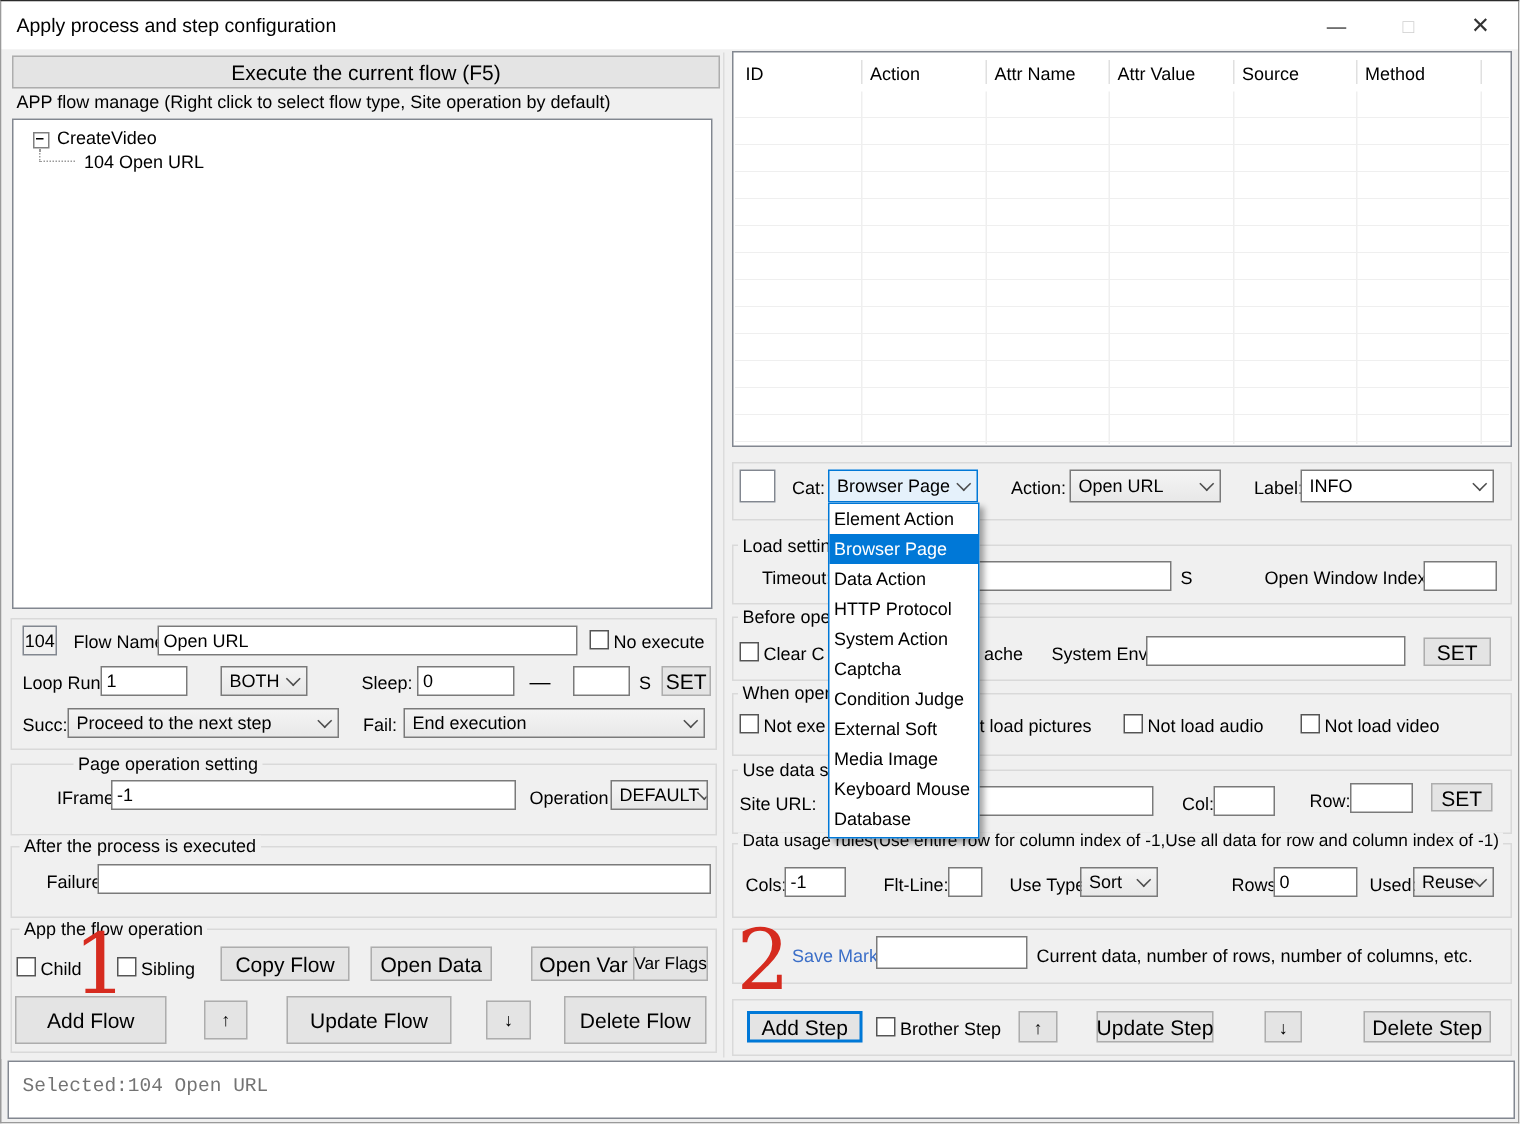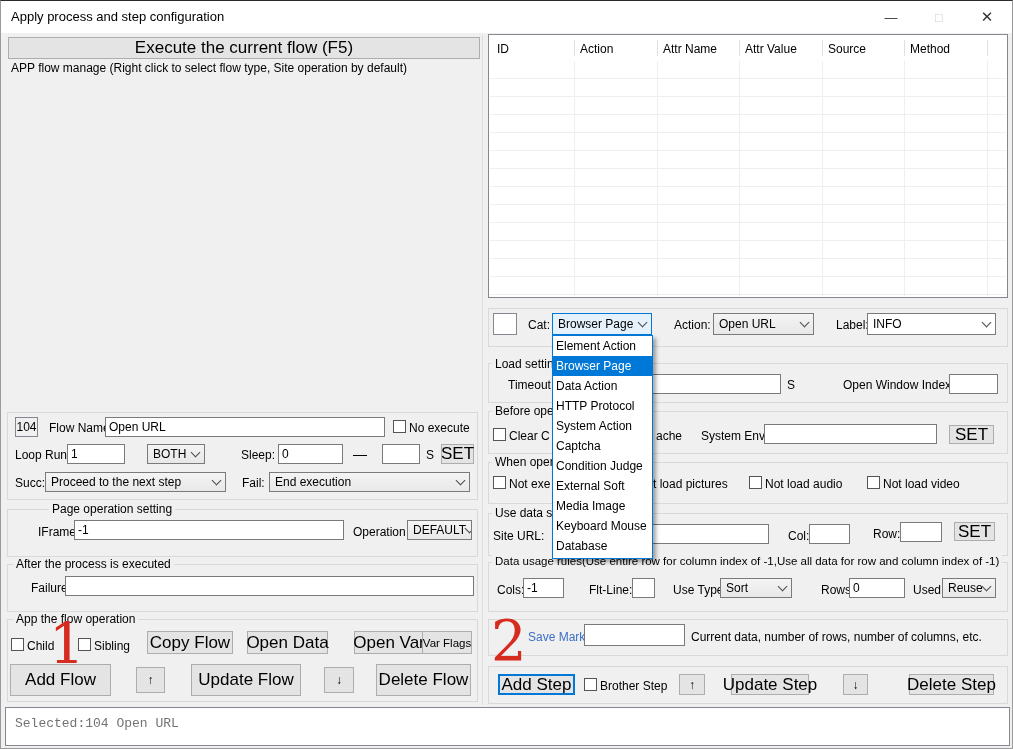--- a/index.html
+++ b/index.html
@@ -3,21 +3,21 @@
 <meta charset="utf-8">
 <style>
   html,body{margin:0;padding:0;}
   body{width:1013px;height:749px;position:relative;font-family:"Liberation Sans",sans-serif;font-size:12px;color:#000;background:#fff;overflow:hidden;}
   .win{position:absolute;left:0;top:0;width:1011px;height:747px;border:1px solid #9a9a9a;border-top:1px solid #2b2b2b;background:#f0f0f0;}
   .titlebar{position:absolute;left:0;top:0;width:100%;height:32px;background:#ffffff;}
   .title-text{position:absolute;left:10px;top:8px;font-size:13px;white-space:nowrap;}
   .cap-btn{position:absolute;top:0;width:36px;height:32px;display:flex;align-items:center;justify-content:center;font-size:13px;color:#333;}
   .content{position:absolute;left:0;top:32px;width:100%;height:673px;background:#f0f0f0;}
   .lbl{position:absolute;white-space:nowrap;font-size:12px;}
-  .btn{position:absolute;background:#e4e4e4;border:1px solid #adadad;display:flex;align-items:center;justify-content:center;font-size:17px;white-space:nowrap;box-sizing:border-box;}
+  .btn{position:absolute;background:#e4e4e4;border:1px solid #adadad;display:flex;align-items:center;justify-content:center;font-size:14px;white-space:nowrap;box-sizing:border-box;}
   .input{position:absolute;background:#fff;border:1px solid #7a7a7a;font-family:"Liberation Sans",sans-serif;font-size:12px;padding:0 3px;box-sizing:border-box;}
   .combo{position:absolute;background:linear-gradient(#f4f4f4,#e8e8e8);border:1px solid #7a7a7a;display:flex;align-items:center;padding:0 5px;box-sizing:border-box;font-size:12px;white-space:nowrap;overflow:hidden;}
   .combo .chev{margin-left:auto;width:6px;height:6px;border-right:1.5px solid #4c4c4c;border-bottom:1.5px solid #4c4c4c;transform:rotate(45deg);flex:none;margin-top:-3px;}
   .combo.white{background:#fff;}
   .combo.focused{border:1px solid #0078d7;background:#e5f1fb;}
   .check{position:absolute;width:13px;height:13px;background:#fff;border:1px solid #555;box-sizing:border-box;}
   .group{position:absolute;border:1px solid #d9d9d9;box-sizing:border-box;}
   .gtitle{position:absolute;background:#f0f0f0;padding:0 3px;white-space:nowrap;font-size:12px;z-index:2;}
   .tree{position:absolute;background:#fff;border:1px solid #828790;box-sizing:border-box;}
   .table{position:absolute;background:#fff;border:1px solid #828790;box-sizing:border-box;}
@@ -61,20 +61,29 @@
   <div class="content">
 
     <div class="divider" style="left:481px;top:2px;height:670px;"></div>
 
     <div class="btn" style="left:7px;top:4px;width:472px;height:22px;">
         <span>Execute the current flow (F5)</span>
       </div>
 
     <div class="lbl" style="left:10px;top:28px;">APP flow manage (Right click to select flow type, Site operation by default)</div>
 
+    <div class="tree" style="left:7px;top:46px;width:467px;height:327px;">
+      <div class="expander" style="left:13px;top:8px;">
+          <div class="minus"></div>
+        </div>
+      <div class="lbl" style="left:29px;top:5px;">CreateVideo</div>
+      <div class="dotv" style="left:17px;top:19px;height:8px;"></div>
+      <div class="doth" style="left:17px;top:27px;width:24px;"></div>
+      <div class="lbl" style="left:47px;top:21px;">104 Open URL</div>
+    </div>
 
     <div class="group" style="left:6px;top:379px;width:471px;height:88px;"></div>
     <div class="idbox" style="left:14px;top:384px;width:23px;height:20px;">104</div>
     <div class="lbl" style="left:48px;top:388px;">Flow Name:</div>
     <input class="input" style="left: 104px; top: 384px; width: 280px; height: 20px;" value="Open URL">
     <div class="check" style="left:392px;top:387px;"></div>
     <div class="lbl" style="left:408px;top:388px;">No execute</div>
 
     <div class="lbl" style="left:14px;top:415px;">Loop Run:</div>
     <input class="input" style="left: 66px; top: 411px; width: 58px; height: 20px;" value="1">
@@ -232,21 +241,21 @@
         <span>SET</span>
       </div>
 
     <div class="group" style="left:487px;top:529px;width:520px;height:50px;"></div>
     <div class="gtitle" style="left:491px;top:522px;font-size:11.5px;">Data usage rules(Use entire row for column index of -1,Use all data for row and column index of -1)</div>
     <div class="lbl" style="left:496px;top:550px;">Cols:</div>
     <input class="input" style="left: 522px; top: 545px; width: 41px; height: 20px;" value="-1">
     <div class="lbl" style="left:588px;top:550px;">Flt-Line:</div>
     <input class="input" style="left: 631px; top: 545px; width: 23px; height: 20px;" value="">
     <div class="lbl" style="left:672px;top:550px;">Use Type:</div>
-    <div class="combo" style="left:719px;top:545px;width:72px;height:20px;">
+    <div class="combo" style="left:719px;top:545px;width:52px;height:20px;">
         <span>Sort</span>
         <span class="chev"></span>
       </div>
     <div class="lbl" style="left:820px;top:550px;">Rows:</div>
     <input class="input" style="left: 848px; top: 545px; width: 56px; height: 20px;" value="0">
     <div class="lbl" style="left:912px;top:550px;">Used:</div>
     <div class="combo" style="left:941px;top:545px;width:54px;height:20px;">
         <span>Reuse</span>
         <span class="chev"></span>
       </div>

